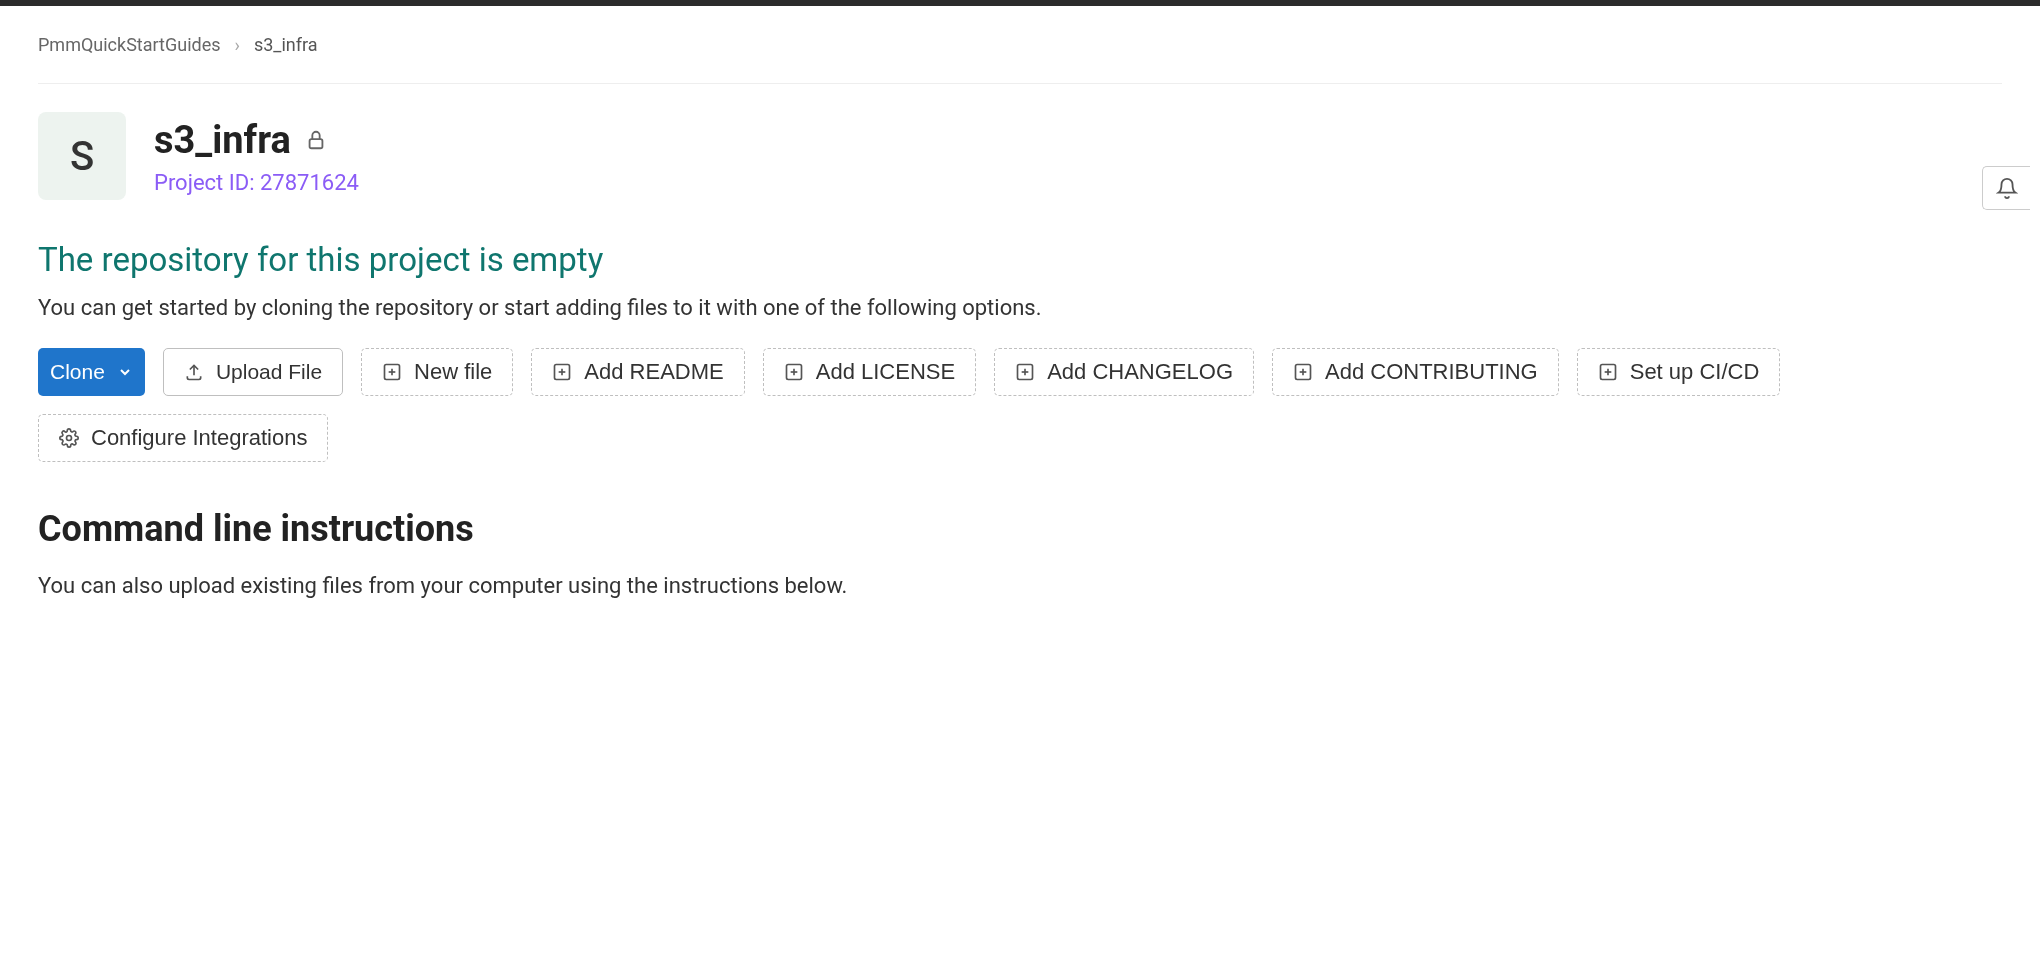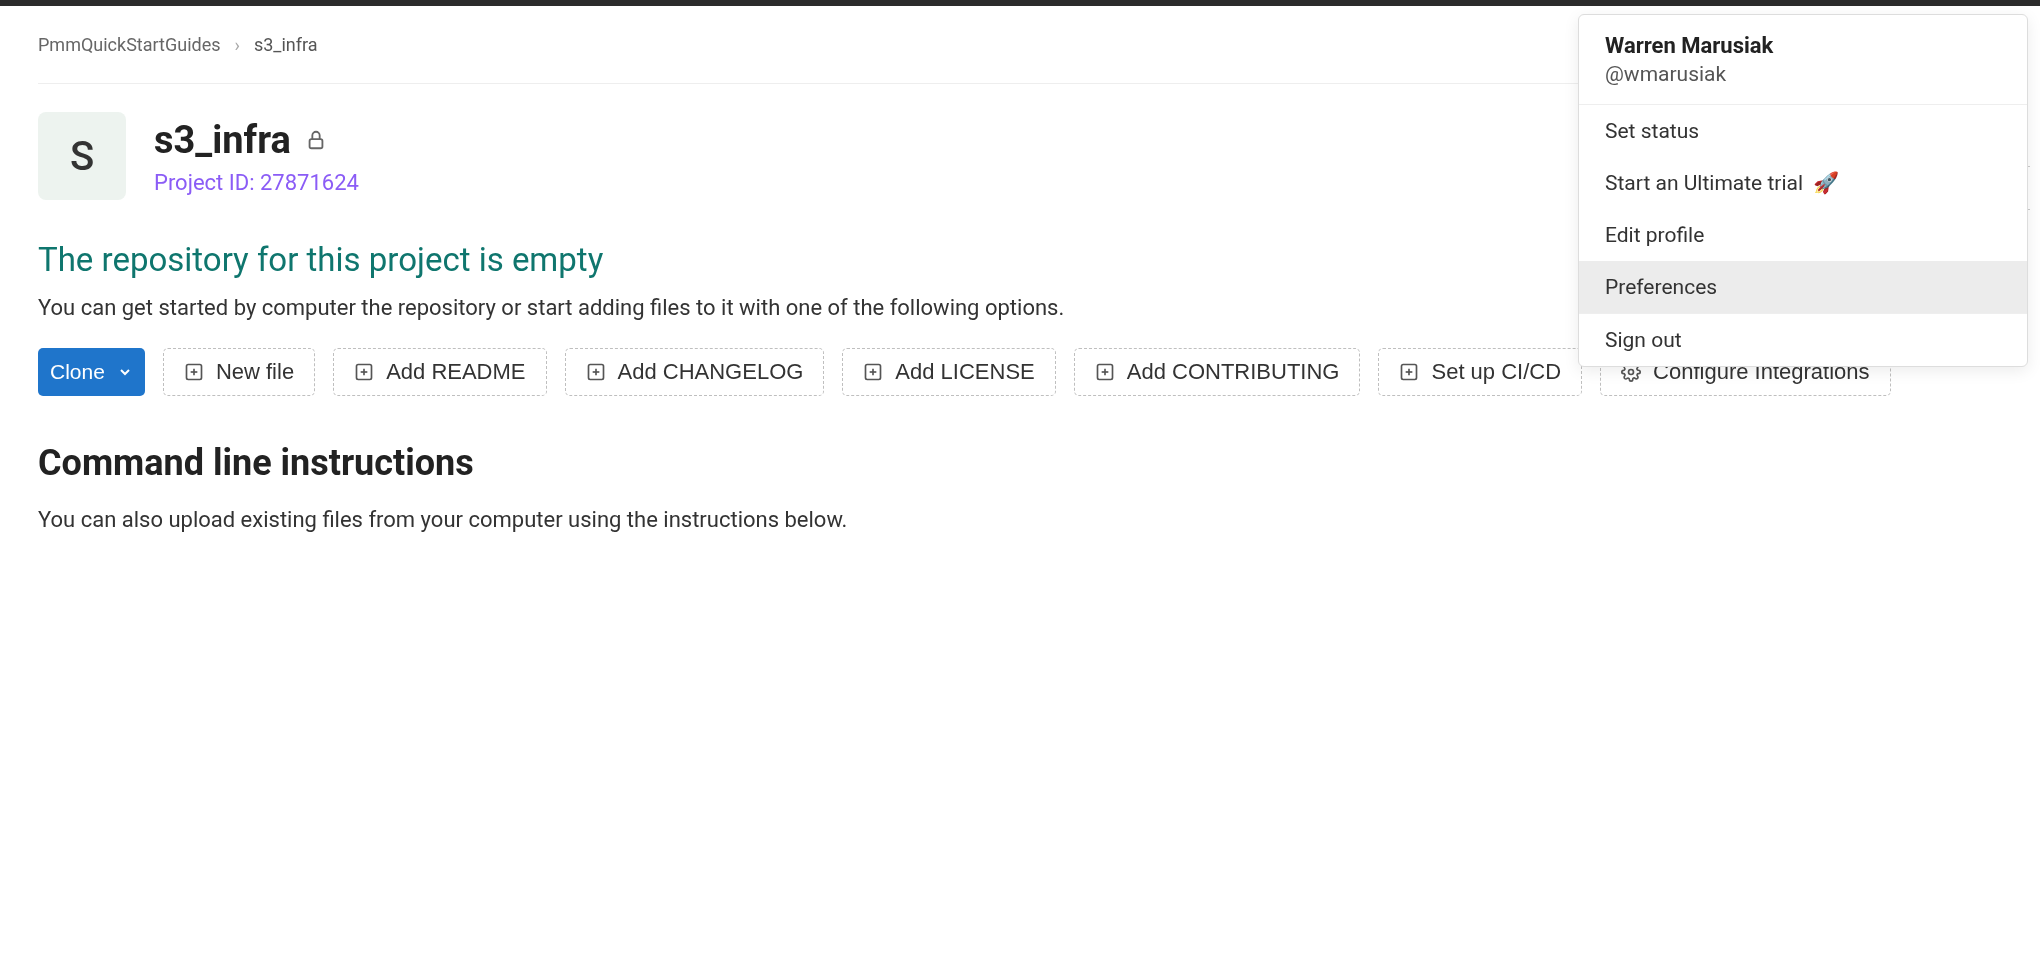--- a/index.html
+++ b/index.html
@@ -266,32 +266,42 @@
     <span class="icon">
       <svg width="22" height="22" viewBox="0 0 24 24" fill="none" stroke="#555" stroke-width="2">
           <path d="M6 8a6 6 0 0 1 12 0c0 7 3 9 3 9H3s3-2 3-9"></path>
           <path d="M10 21a2 2 0 0 0 4 0"></path>
         </svg>
     </span>
   </div>
 
 
   <div class="repo-empty-title">The repository for this project is empty</div>
-  <div class="repo-empty-sub">You can get started by computer the repository or start adding files to it with one of the following options.</div>
+  <div class="repo-empty-sub">You can get started by cloning the repository or start adding files to it with one of the following options.</div>
 
   <div class="actions-row">
     <button class="btn-clone">
       <span>Clone</span>
       <span class="icon">
         <svg width="16" height="16" viewBox="0 0 24 24" fill="none" stroke="#fff" stroke-width="3">
             <polyline points="6 9 12 15 18 9"></polyline>
           </svg>
       </span>
     </button>
 
+    <button class="btn-outline">
+      <span class="icon">
+        <svg width="20" height="20" viewBox="0 0 24 24" fill="none" stroke="#555" stroke-width="2">
+            <path d="M4 17v2a2 2 0 0 0 2 2h12a2 2 0 0 0 2-2v-2"></path>
+            <polyline points="7 9 12 4 17 9"></polyline>
+            <line x1="12" y1="4" x2="12" y2="16"></line>
+          </svg>
+      </span>
+      <span>Upload File</span>
+    </button>
 
     <button class="btn-dashed">
       <span class="icon">
         <svg width="20" height="20" viewBox="0 0 24 24" fill="none" stroke="#555" stroke-width="2">
             <rect x="3" y="3" width="18" height="18" rx="2"></rect>
             <line x1="12" y1="8" x2="12" y2="16"></line>
             <line x1="8" y1="12" x2="16" y2="12"></line>
           </svg>
       </span>
       <span>New file</span>
@@ -309,32 +319,32 @@
     </button>
 
     <button class="btn-dashed">
       <span class="icon">
         <svg width="20" height="20" viewBox="0 0 24 24" fill="none" stroke="#555" stroke-width="2">
             <rect x="3" y="3" width="18" height="18" rx="2"></rect>
             <line x1="12" y1="8" x2="12" y2="16"></line>
             <line x1="8" y1="12" x2="16" y2="12"></line>
           </svg>
       </span>
+      <span>Add LICENSE</span>
+    </button>
+
+    <button class="btn-dashed">
+      <span class="icon">
+        <svg width="20" height="20" viewBox="0 0 24 24" fill="none" stroke="#555" stroke-width="2">
+            <rect x="3" y="3" width="18" height="18" rx="2"></rect>
+            <line x1="12" y1="8" x2="12" y2="16"></line>
+            <line x1="8" y1="12" x2="16" y2="12"></line>
+          </svg>
+      </span>
       <span>Add CHANGELOG</span>
-    </button>
-
-    <button class="btn-dashed">
-      <span class="icon">
-        <svg width="20" height="20" viewBox="0 0 24 24" fill="none" stroke="#555" stroke-width="2">
-            <rect x="3" y="3" width="18" height="18" rx="2"></rect>
-            <line x1="12" y1="8" x2="12" y2="16"></line>
-            <line x1="8" y1="12" x2="16" y2="12"></line>
-          </svg>
-      </span>
-      <span>Add LICENSE</span>
     </button>
 
     <button class="btn-dashed">
       <span class="icon">
         <svg width="20" height="20" viewBox="0 0 24 24" fill="none" stroke="#555" stroke-width="2">
             <rect x="3" y="3" width="18" height="18" rx="2"></rect>
             <line x1="12" y1="8" x2="12" y2="16"></line>
             <line x1="8" y1="12" x2="16" y2="12"></line>
           </svg>
       </span>
@@ -359,29 +369,14 @@
             <path d="M19.4 15a1.65 1.65 0 0 0 .33 1.82l.06.06a2 2 0 1 1-2.83 2.83l-.06-.06a1.65 1.65 0 0 0-1.82-.33 1.65 1.65 0 0 0-1 1.51V21a2 2 0 0 1-4 0v-.09a1.65 1.65 0 0 0-1-1.51 1.65 1.65 0 0 0-1.82.33l-.06.06a2 2 0 1 1-2.83-2.83l.06-.06A1.65 1.65 0 0 0 4.6 15a1.65 1.65 0 0 0-1.51-1H3a2 2 0 0 1 0-4h.09c.66 0 1.25-.39 1.51-1a1.65 1.65 0 0 0-.33-1.82l-.06-.06a2 2 0 1 1 2.83-2.83l.06.06c.49.49 1.21.63 1.82.33.61-.25 1-.85 1-1.51V3a2 2 0 0 1 4 0v.09c0 .66.39 1.25 1 1.51.61.3 1.33.16 1.82-.33l.06-.06a2 2 0 1 1 2.83 2.83l-.06.06c-.49.49-.63 1.21-.33 1.82.25.61.85 1 1.51 1H21a2 2 0 0 1 0 4h-.09c-.66 0-1.25.39-1.51 1z"></path>
           </svg>
       </span>
       <span>Configure Integrations</span>
     </button>
   </div>
 
   <div class="cli-title">Command line instructions</div>
   <div class="cli-sub">You can also upload existing files from your computer using the instructions below.</div>
 
-  <div class="user-menu">
-    <div class="user-menu-header">
-      <div class="user-menu-name">Warren Marusiak</div>
-      <div class="user-menu-handle">@wmarusiak</div>
-    </div>
-    <div class="user-menu-item">Set status</div>
-    <div class="user-menu-item">
-      <span>Start an Ultimate trial</span>
-      <span>🚀</span>
-    </div>
-    <div class="user-menu-item">Edit profile</div>
-    <div class="user-menu-item highlight">Preferences</div>
-    <div class="user-menu-divider"></div>
-    <div class="user-menu-item">Sign out</div>
-  </div>
 
 </div>
 
 </body></html>

